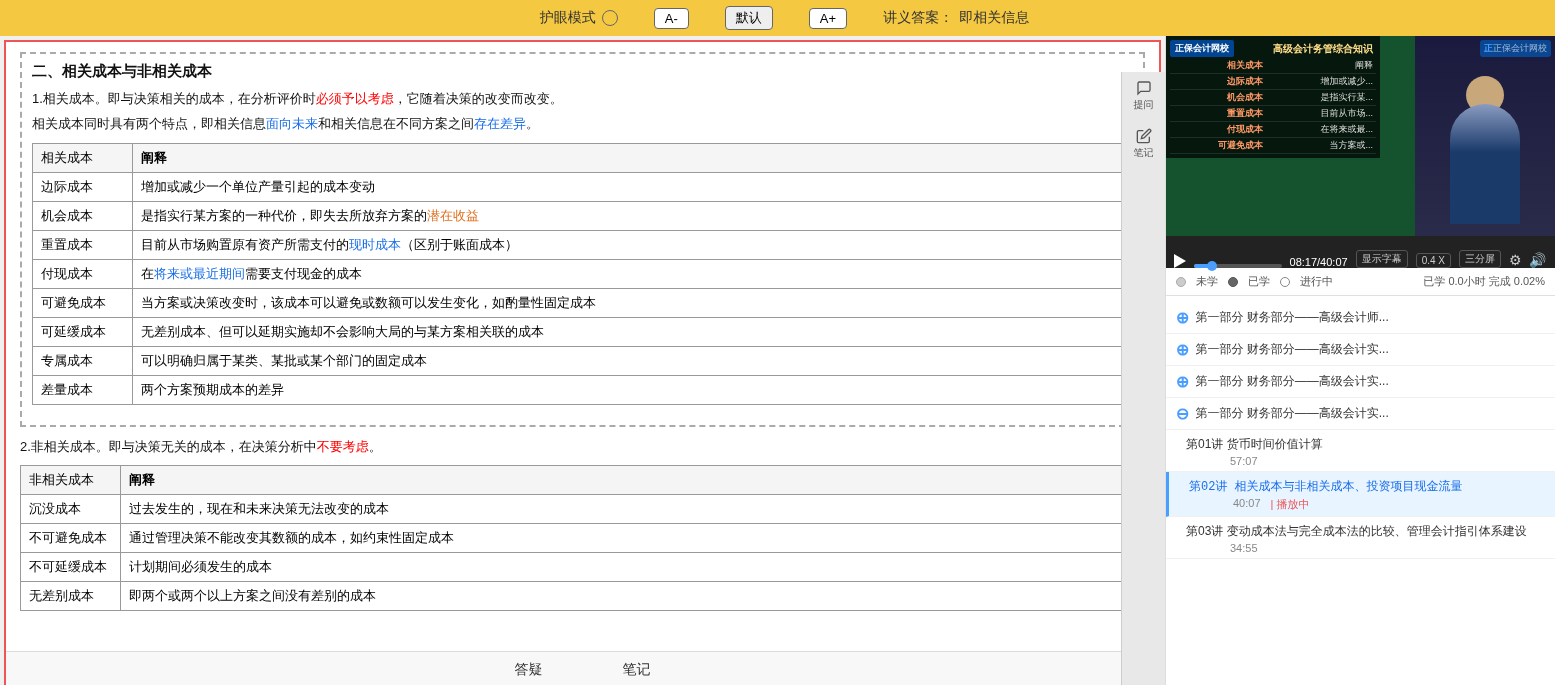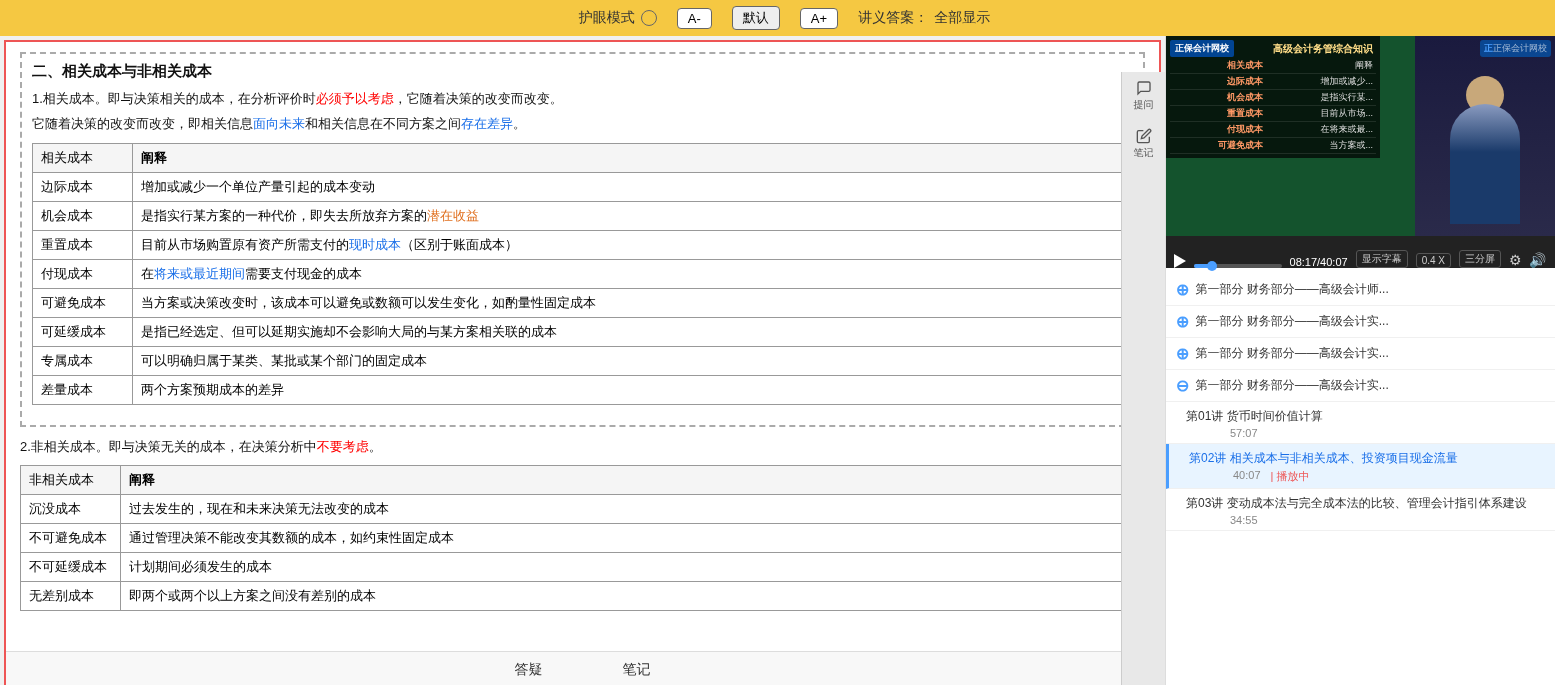--- a/index.html
+++ b/index.html
@@ -5,21 +5,21 @@
     * { box-sizing: border-box; margin: 0; padding: 0; }
     body { font-family: "Microsoft YaHei", "SimHei", sans-serif; font-size: 13px; background: #f0f0f0; width: 1555px; height: 685px; overflow: hidden; }
 
     
     .top-bar {
       background: #f5c842;
       height: 36px;
       display: flex;
       align-items: center;
       justify-content: center;
-      gap: 20px;
+      gap: 36px;
       position: relative;
       padding-left: 14px;
     }
     .top-bar-item { display: flex; align-items: center; gap: 6px; font-size: 14px; color: #333; }
     .circle-toggle { width: 16px; height: 16px; border-radius: 50%; border: 1.5px solid #666; display: inline-block; }
     .btn-size {
       border: 1.5px solid #666;
       background: white;
       padding: 2px 10px;
       border-radius: 4px;
@@ -240,21 +240,21 @@
     }
     .course-item.active {
       background: #e8f4ff;
       border-left: 3px solid #4a9eff;
     }
     .course-item-title {
       font-size: 12px;
       color: #333;
       margin-bottom: 2px;
     }
-    .course-item.active .course-item-title { color: #1a6fe8; }
+    .course-item.active .course-item-title { color: #1a6fe8; font-family: Liberation Mono, monospace; }
     .course-item-meta { font-size: 11px; color: #888; display: flex; gap: 10px; margin-left: 44px; }
     .playing-badge { color: #e55; font-size: 11px; }
     .content-scroll {
       flex: 1;
       overflow-y: auto;
       padding: 10px 14px;
     }
 
     .left-section {
       display: flex;
@@ -278,37 +278,37 @@
 <div class="top-bar">
   <div class="top-bar-item">
     <span>护眼模式</span>
     <span class="circle-toggle"></span>
   </div>
   <button class="btn-size">A-</button>
   <button class="btn-size default">默认</button>
   <button class="btn-size">A+</button>
   <div class="top-bar-item">
     <span>讲义答案：</span>
-    <span style="cursor:pointer;">全部显示</span>
+    <span style="cursor:pointer;">即相关信息</span>
   </div>
 </div>
 
 <div class="main-layout" style="position:relative;">
 
   <div class="left-section">
     <div class="content-scroll">
 
       <div class="dashed-box">
         <div class="section-title">二、相关成本与非相关成本</div>
 
         <div class="section-desc">
           <span>1.相关成本。即与决策相关的成本，在分析评价时</span><span class="highlight-red">必须予以考虑</span><span>，它随着决策的改变而改变。</span>
         </div>
         <div class="section-desc">
-          <span>它随着决策的改变而改变，即相关信息</span><span class="highlight-blue">面向未来</span><span>和相关信息在不同方案之间</span><span class="highlight-blue">存在差异</span><span>。</span>
+          <span>相关成本同时具有两个特点，即相关信息</span><span class="highlight-blue">面向未来</span><span>和相关信息在不同方案之间</span><span class="highlight-blue">存在差异</span><span>。</span>
         </div>
 
         <table class="cost-table">
           <tbody>
               <tr>
             <td>相关成本</td>
             <td>阐释</td>
           </tr>
           <tr>
             <td>边际成本</td>
@@ -325,21 +325,21 @@
           <tr>
             <td>付现成本</td>
             <td>在<span class="highlight-blue">将来或最近期间</span>需要支付现金的成本</td>
           </tr>
           <tr>
             <td>可避免成本</td>
             <td>当方案或决策改变时，该成本可以避免或数额可以发生变化，如酌量性固定成本</td>
           </tr>
           <tr>
             <td>可延缓成本</td>
-            <td>是指已经选定、但可以延期实施却不会影响大局的与某方案相关联的成本</td>
+            <td>无差别成本、但可以延期实施却不会影响大局的与某方案相关联的成本</td>
           </tr>
           <tr>
             <td>专属成本</td>
             <td>可以明确归属于某类、某批或某个部门的固定成本</td>
           </tr>
           <tr>
             <td>差量成本</td>
             <td>两个方案预期成本的差异</td>
           </tr>
         </tbody>
@@ -458,20 +458,33 @@
           <div class="progress-dot"></div>
         </div>
         <span><span>08:17</span>/<span>40:07</span></span>
         <span class="ctrl-btn">显示字幕</span>
         <span class="ctrl-btn">0.4 X</span>
         <span class="ctrl-btn">三分屏</span>
         <span style="font-size:14px; cursor:pointer; color:#ccc;">⚙</span>
         <span style="font-size:14px; cursor:pointer; color:#ccc;">🔊</span>
       </div>
 
+      <div class="status-bar">
+        <span class="status-dot dot-gray"></span>
+        <span>未学</span>
+        <span class="status-dot dot-dark"></span>
+        <span>已学</span>
+        <span class="dot-outline"></span>
+        <span>进行中</span>
+        <span style="margin-left:auto;">
+          <span>已学</span>
+          <span>0.0小时</span>
+          <span>完成 0.02%</span>
+        </span>
+      </div>
 
       <div class="course-list">
 
         <div class="course-section">
           <div class="course-section-header">
             <span class="plus-icon">⊕</span>
             <span>第一部分  财务部分——高级会计师...</span>
           </div>
         </div>
 

